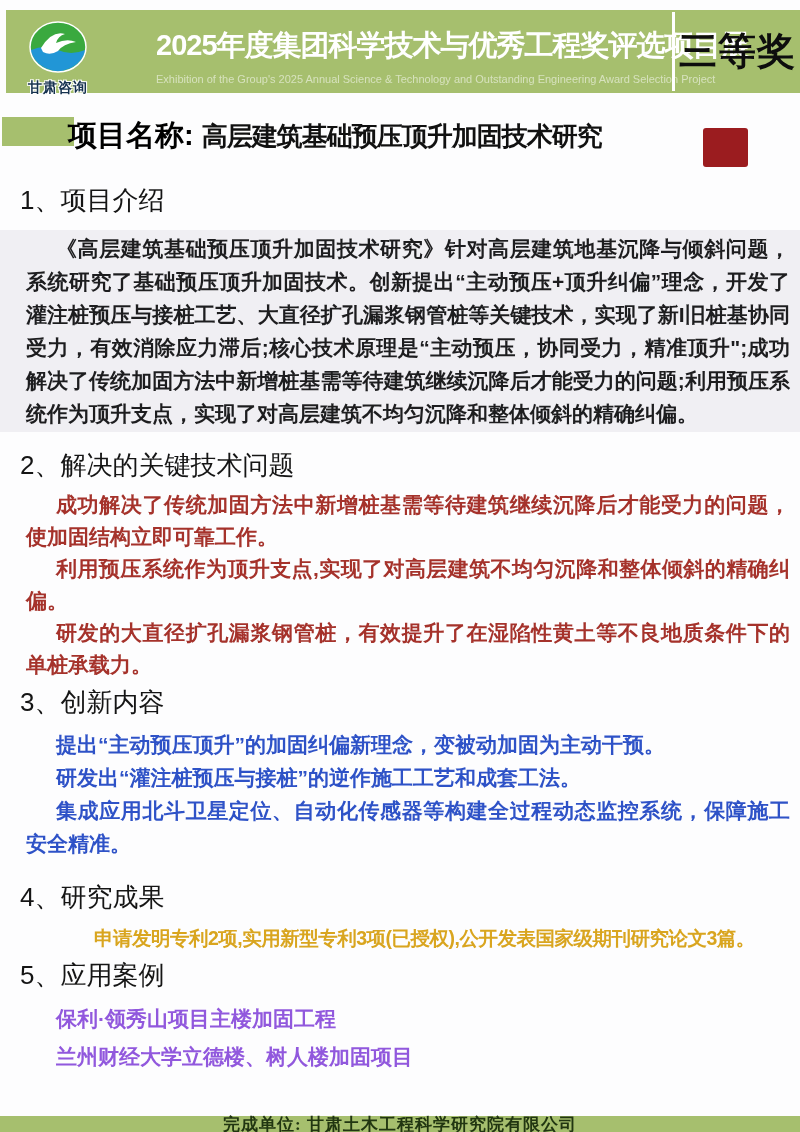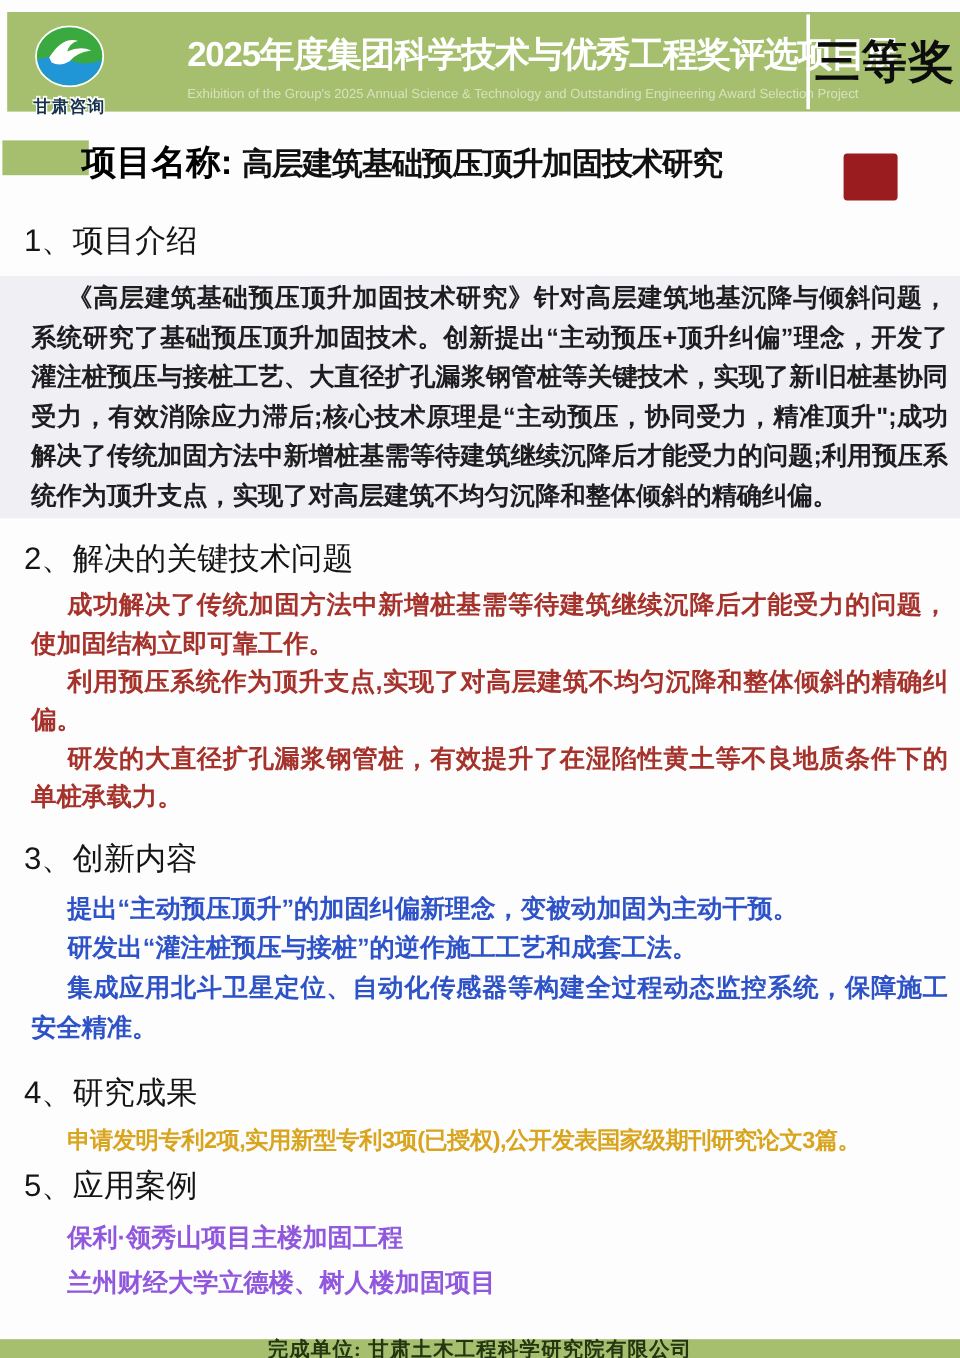--- a/index.html
+++ b/index.html
@@ -34,25 +34,25 @@
   
   .sec-heading { font-size:26px; font-weight:400; color:#151515; line-height:34px; margin-left:20px; }
   .para { font-size:21px; font-weight:700; line-height:33px; margin:0 10px 0 26px;
           text-indent:30px; text-align:justify; word-break:break-all; }
   .intro-block { margin-top:13px; background:#f0eff3; padding:2px 0; }
   .intro-block .para { color:#1d1d1f; }
   #s1-heading { margin-top:19px; }
   #s2-heading { margin-top:16px; }
   .grp-red { margin-top:7px; }
   .grp-red .para { color:#a5322b; line-height:32px; }
-  #s3-heading { margin-top:17px; }
+  #s3-heading { margin-top:4px; }
   .grp-blue { margin-top:9px; }
   .grp-blue .para { color:#2e52c7; }
   #s4-heading { margin-top:20px; }
-  .grp-gold { margin-top:11px; }
+  .grp-gold { margin-top:11px;margin-left:38px; }
   .grp-gold .para { color:#d9a51f; font-size:19.5px; line-height:27px; letter-spacing:-0.5px; white-space:nowrap; text-align:left; }
   #s5-heading { margin-top:6px; }
   .grp-purple { margin-top:8px; }
   .grp-purple .para { color:#9158dd; line-height:38px; white-space:nowrap; text-align:left; }
 
   
   .footer { position:absolute; left:0; right:0; bottom:0; height:16px; background:#a6bf6e;
             display:flex; align-items:center; justify-content:center; }
   .footer-text { font-family:"Liberation Serif","DejaVu Serif",serif; font-size:17px; font-weight:700;
                  color:#213611; letter-spacing:1px; white-space:nowrap; }

